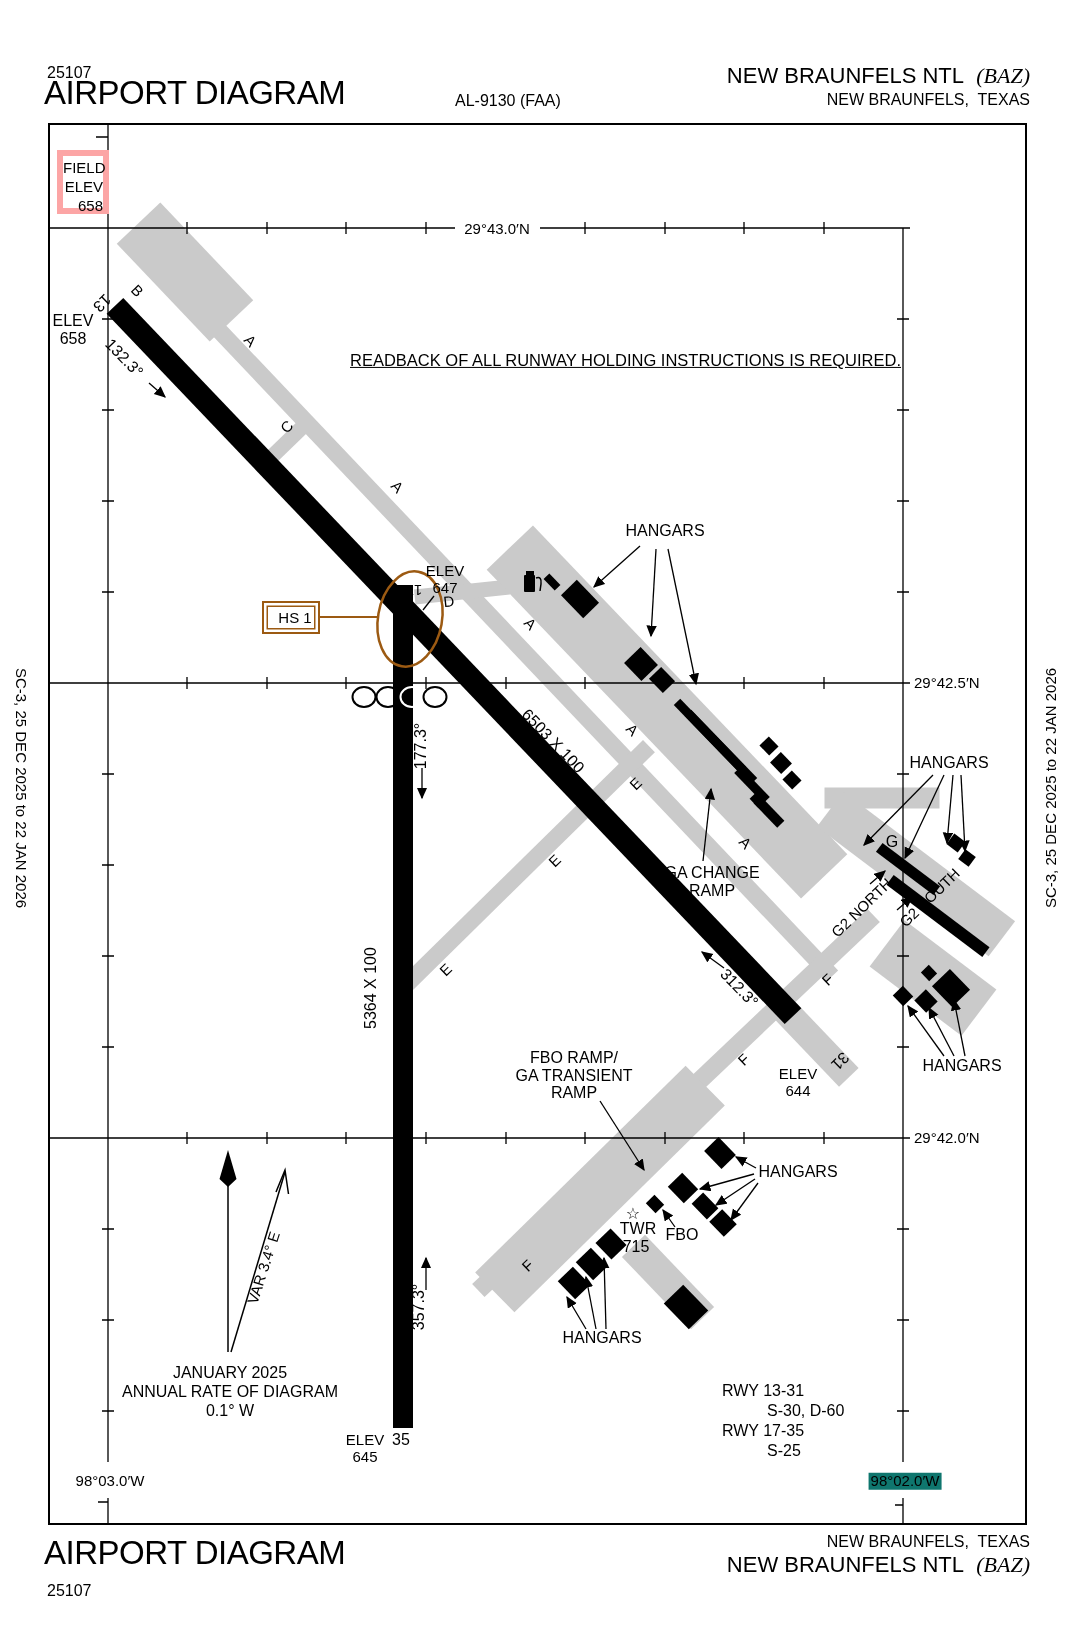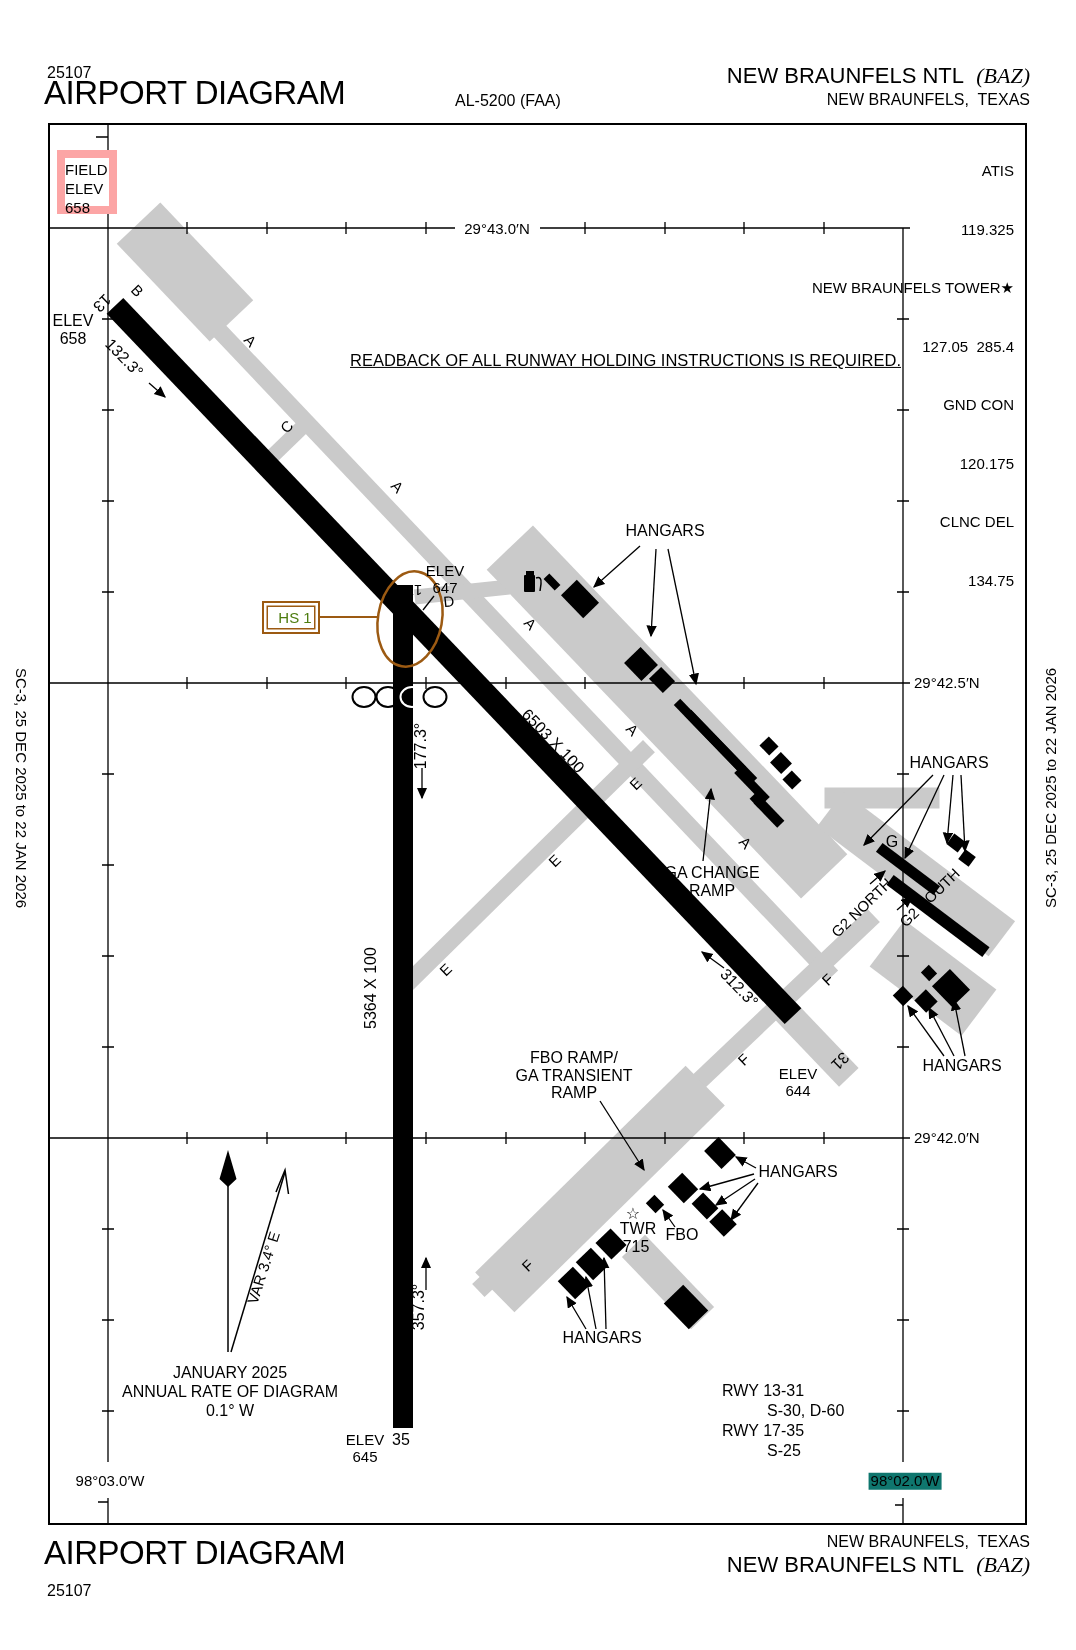--- a/index.html
+++ b/index.html
@@ -16,34 +16,34 @@
   .rwy{position:absolute;background:#000;z-index:3;}
   .bld{position:absolute;background:#000;z-index:6;}
   svg.overlay{position:absolute;left:0;top:0;z-index:20;pointer-events:none;}
   .big-title{font-size:33px;letter-spacing:-0.5px;white-space:nowrap;}
   .serif{font-family:"Liberation Serif",serif;font-style:italic;}
   .comm{position:absolute;right:62px;top:122px;text-align:right;font-size:15px;
         line-height:19.5px;white-space:pre;z-index:30;}
   .hs-box{position:absolute;left:262px;top:601px;width:58px;height:33px;box-sizing:border-box;
           border:2px solid #9C5A12;box-shadow:inset 0 0 0 2.5px #fff,inset 0 0 0 4px #9C5A12;
           display:flex;align-items:center;justify-content:center;
-          color:#4d7c0f;font-size:15px;z-index:30;padding-left:8px;}
-  .fe-box{position:absolute;left:57px;top:150px;width:60px;height:64px;box-sizing:border-box;
-          border:8px solid #fca5a5;text-align:left;font-size:15px;line-height:19px;
+          color:#000000;font-size:15px;z-index:30;padding-left:8px;}
+  .fe-box{position:absolute;left:57px;top:150px;width:52px;height:64px;box-sizing:border-box;
+          border:6px solid #fca5a5;text-align:right;font-size:15px;line-height:19px;
           padding-top:2px;background:#fff;z-index:30;}
   .rotm90{transform:translate(-50%,-50%) rotate(-90deg);}
 </style>
 </head>
 <body>
 
 <div id="canvas">
 
   <div class="lbl" style="left:47px;top:64px;transform:none;font-size:16px;">25107</div>
   <div class="big-title" style="position:absolute;left:44px;top:74px;z-index:30;">AIRPORT DIAGRAM</div>
-  <div class="lbl" style="left:455px;top:92px;transform:none;font-size:16px;">AL-5200 (FAA)</div>
+  <div class="lbl" style="left:455px;top:92px;transform:none;font-size:16px;">AL-9130 (FAA)</div>
   <div style="position:absolute;right:46px;top:63px;text-align:right;z-index:30;">
     <div style="font-size:22px;white-space:nowrap;">
       <span>NEW BRAUNFELS NTL</span>&nbsp;
       <span class="serif">(BAZ)</span>
     </div>
     <div style="font-size:16px;margin-top:2px;white-space:pre;">NEW BRAUNFELS,  TEXAS</div>
   </div>
 
   <div class="lbl" style="left:21px;top:788px;transform:translate(-50%,-50%) rotate(90deg);font-size:15px;">SC-3,  25 DEC 2025  to  22 JAN 2026</div>
   <div class="lbl" style="left:1051px;top:788px;transform:translate(-50%,-50%) rotate(-90deg);font-size:15px;">SC-3,  25 DEC 2025  to  22 JAN 2026</div>
@@ -124,30 +124,20 @@
       <path d="M276 1192 L285 1170 L288.5 1194" fill="none" stroke="#000" stroke-width="1.5"></path>
     </g>
   </svg>
 
   <div class="lbl" style="left:497px;top:229px;">29°43.0′N</div>
   <div class="ll" style="left:914px;top:683px;">29°42.5′N</div>
   <div class="ll" style="left:914px;top:1138px;">29°42.0′N</div>
   <div class="lbl" style="left:110px;top:1481px;background:#fff;padding:0 2px;">98°03.0′W</div>
   <div class="lbl" style="left:905px;top:1481px;background:#0f766e;padding:0 2px;">98°02.0′W</div>
 
-  <div class="comm">
-    <div>ATIS</div>
-    <div>119.325</div>
-    <div>NEW BRAUNFELS TOWER★</div>
-    <div>127.05  285.4</div>
-    <div>GND CON</div>
-    <div>120.175</div>
-    <div>CLNC DEL</div>
-    <div>134.75</div>
-  </div>
 
   <div class="fe-box">
     <div>FIELD</div>
     <div>ELEV</div>
     <div>658</div>
   </div>
 
   <div class="ll" style="left:350px;top:360px;font-size:16.5px;text-decoration:underline;">READBACK OF ALL RUNWAY HOLDING INSTRUCTIONS IS REQUIRED.</div>
 
   <div class="lbl ctr" style="left:73px;top:330px;font-size:16px;">

